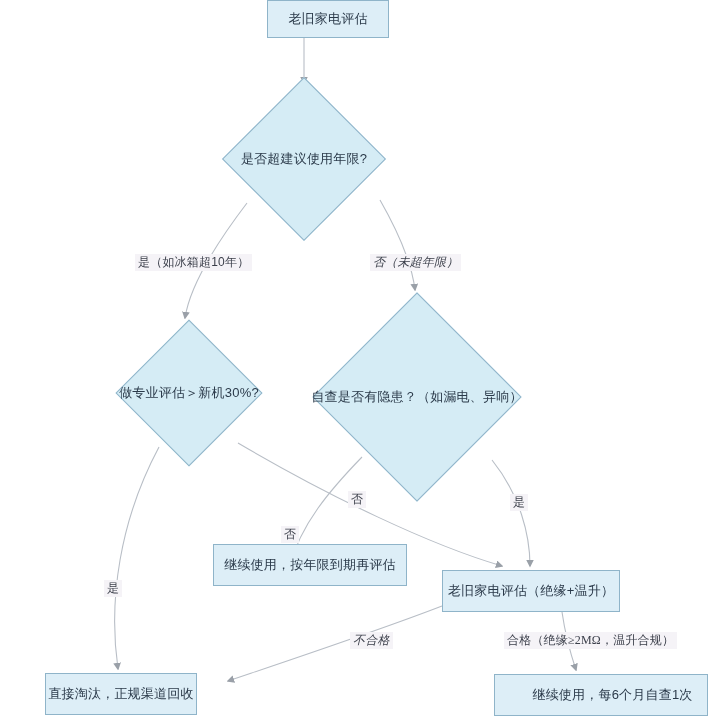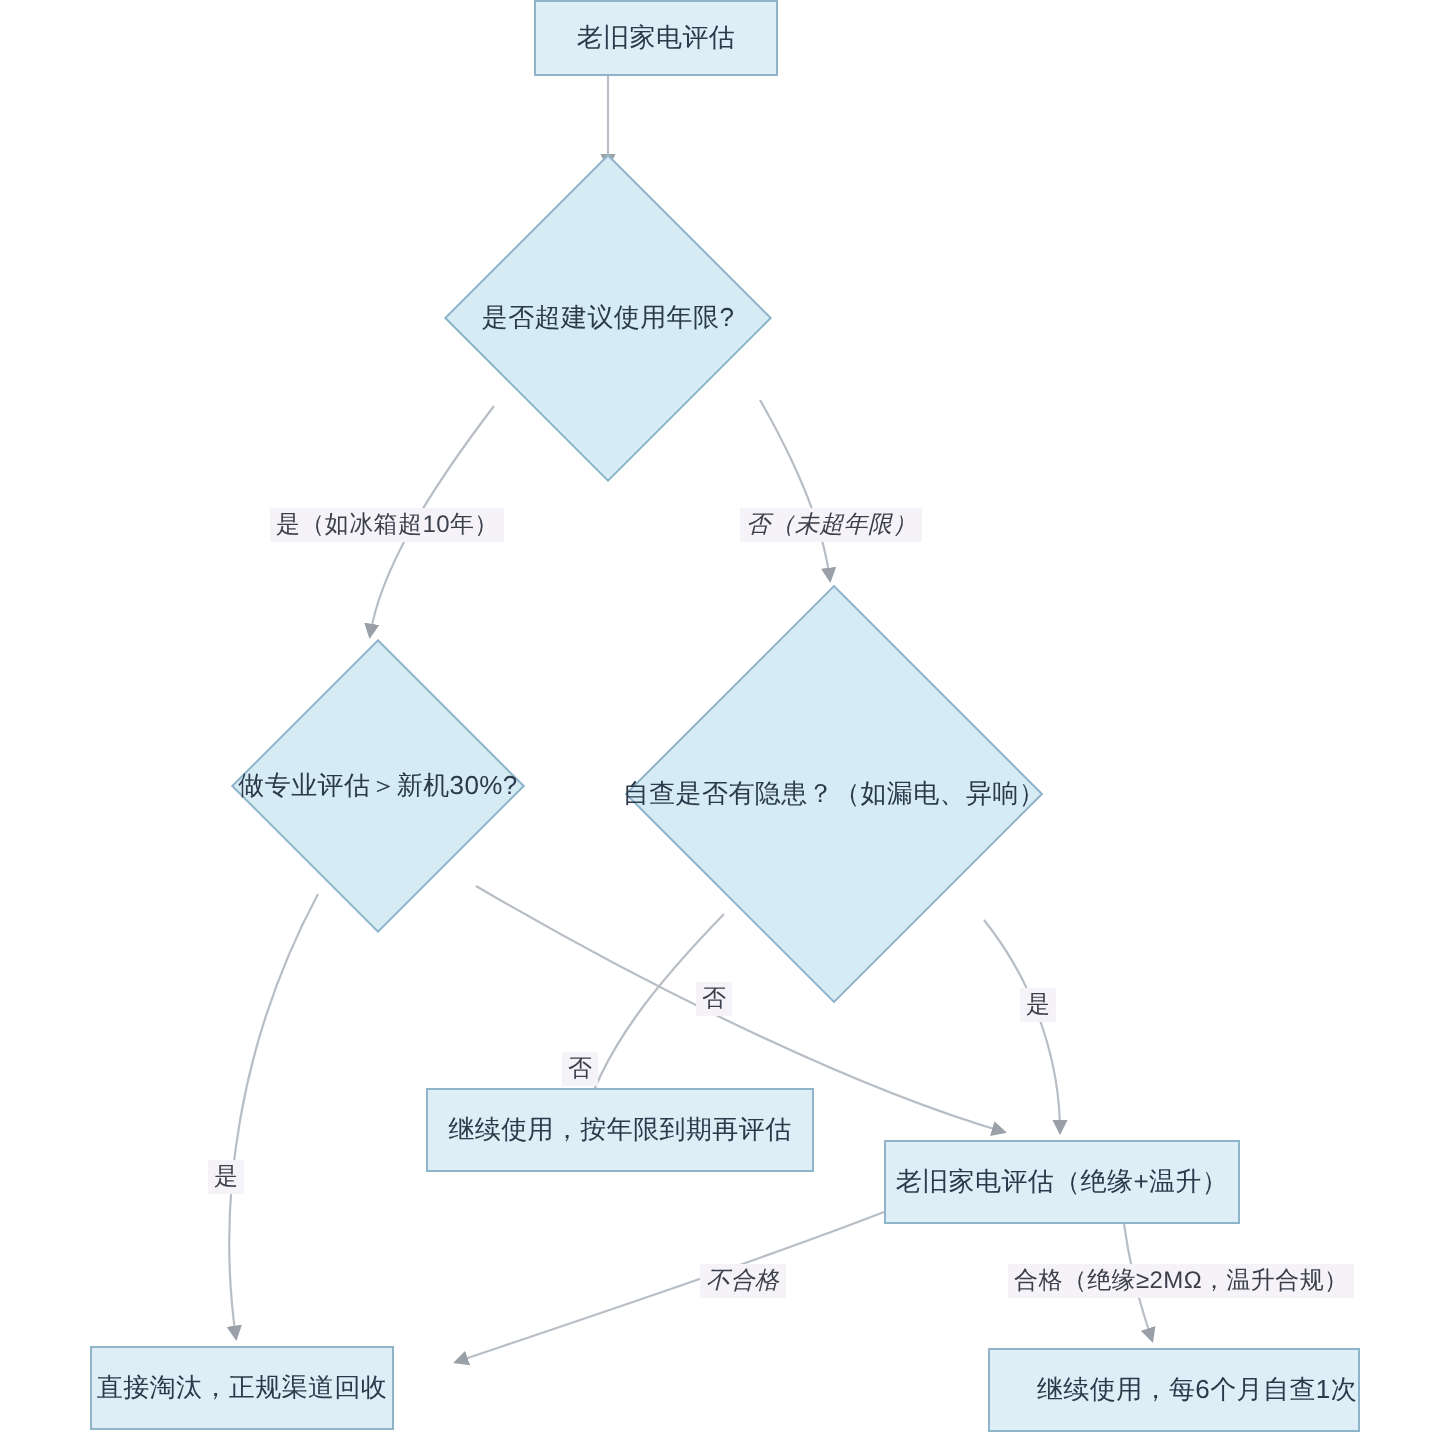--- a/index.html
+++ b/index.html
@@ -131,33 +131,33 @@
   </div>
 
   <div class="node node-box" style="left:442px; top:570px; width:178px; height:42px;">
     <span>老旧家电评估（绝缘+温升）</span>
   </div>
 
   <div class="node node-box" style="left:45px; top:673px; width:152px; height:42px;">
     <span>直接淘汰，正规渠道回收</span>
   </div>
 
-  <div class="node node-box" style="left:494px; top:674px; width:186px; height:42px;padding-left:23px;">
+  <div class="node node-box" style="left:494px; top:674px; width:214px; height:42px;padding-left:23px;">
     <span>继续使用，每6个月自查1次</span>
   </div>
 
   <div class="edge-label" style="left:135px; top:254px;">是（如冰箱超10年）</div>
 
   <div class="edge-label" style="left:370px; top:254px;font-style:italic;">否（未超年限）</div>
 
   <div class="edge-label" style="left:104px; top:580px;">是</div>
 
   <div class="edge-label" style="left:348px; top:491px;">否</div>
 
   <div class="edge-label" style="left:281px; top:526px;">否</div>
 
   <div class="edge-label" style="left:510px; top:494px;">是</div>
 
   <div class="edge-label" style="left:350px; top:632px;font-style:italic;">不合格</div>
 
-  <div class="edge-label" style="left:504px; top:632px;">合格（绝缘≥2MΩ，温升合规）</div>
+  <div class="edge-label" style="left:504px; top:632px;font-family:Liberation Serif, serif;">合格（绝缘≥2MΩ，温升合规）</div>
 
 </div>
 
 </body></html>

